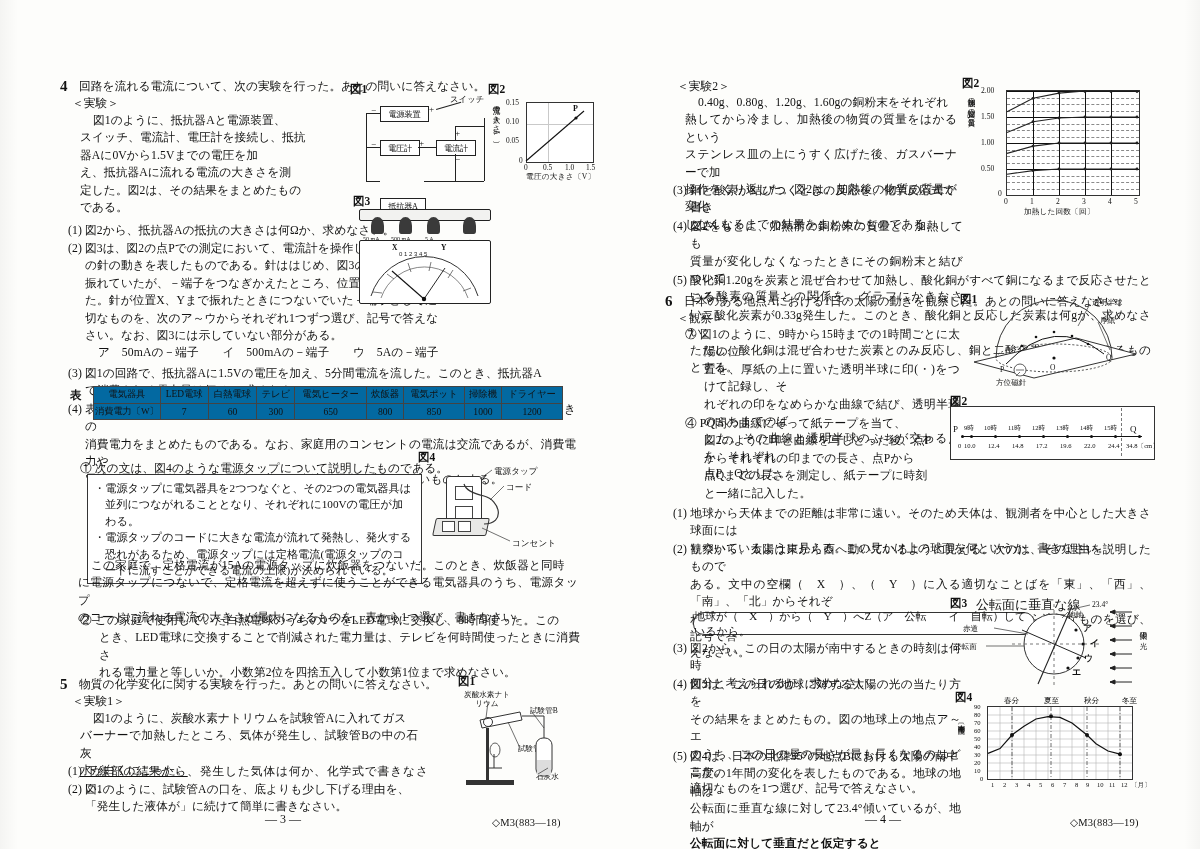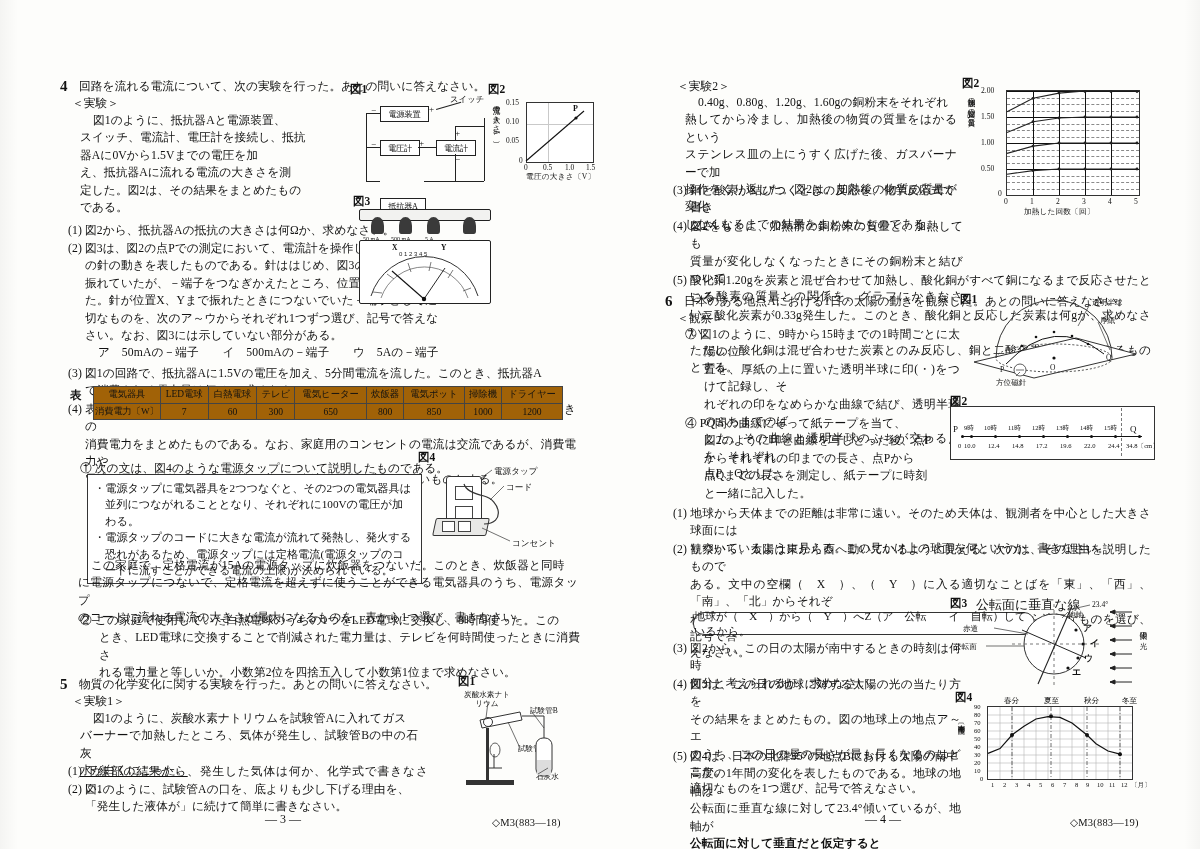--- a/index.html
+++ b/index.html
@@ -60,21 +60,21 @@
   .ivP{position:absolute;font-size:8px;font-weight:bold;}
 
   
   .amm{position:absolute;}
   .ammbody{position:absolute;border:1px solid #222;background:#fff;border-radius:2px;}
   .term{position:absolute;background:#3a3a3a;border-radius:50% 50% 18% 18%;}
   .termlbl{position:absolute;font-size:6px;}
   .xy{position:absolute;font-size:7.5px;font-weight:bold;}
 
   
-  table.tbl{border-collapse:collapse;font-size:9.6px;background:#a16207;}
+  table.tbl{border-collapse:collapse;font-size:9.6px;background:#0369a1;}
   table.tbl td{
     border:1px solid #444;text-align:center;padding:2px 1px;line-height:11.5px;
   }
   table.tbl td.hd{font-size:9.4px;}
   table.tbl td.lbl{font-size:9.2px;white-space:nowrap;}
 
   
   .stbox{border:1px solid #333;background:#fff;padding:5px 7px 5px 6px;}
   .stline{font-size:11.2px;line-height:16.4px;padding-left:11px;text-indent:-11px;}
 

